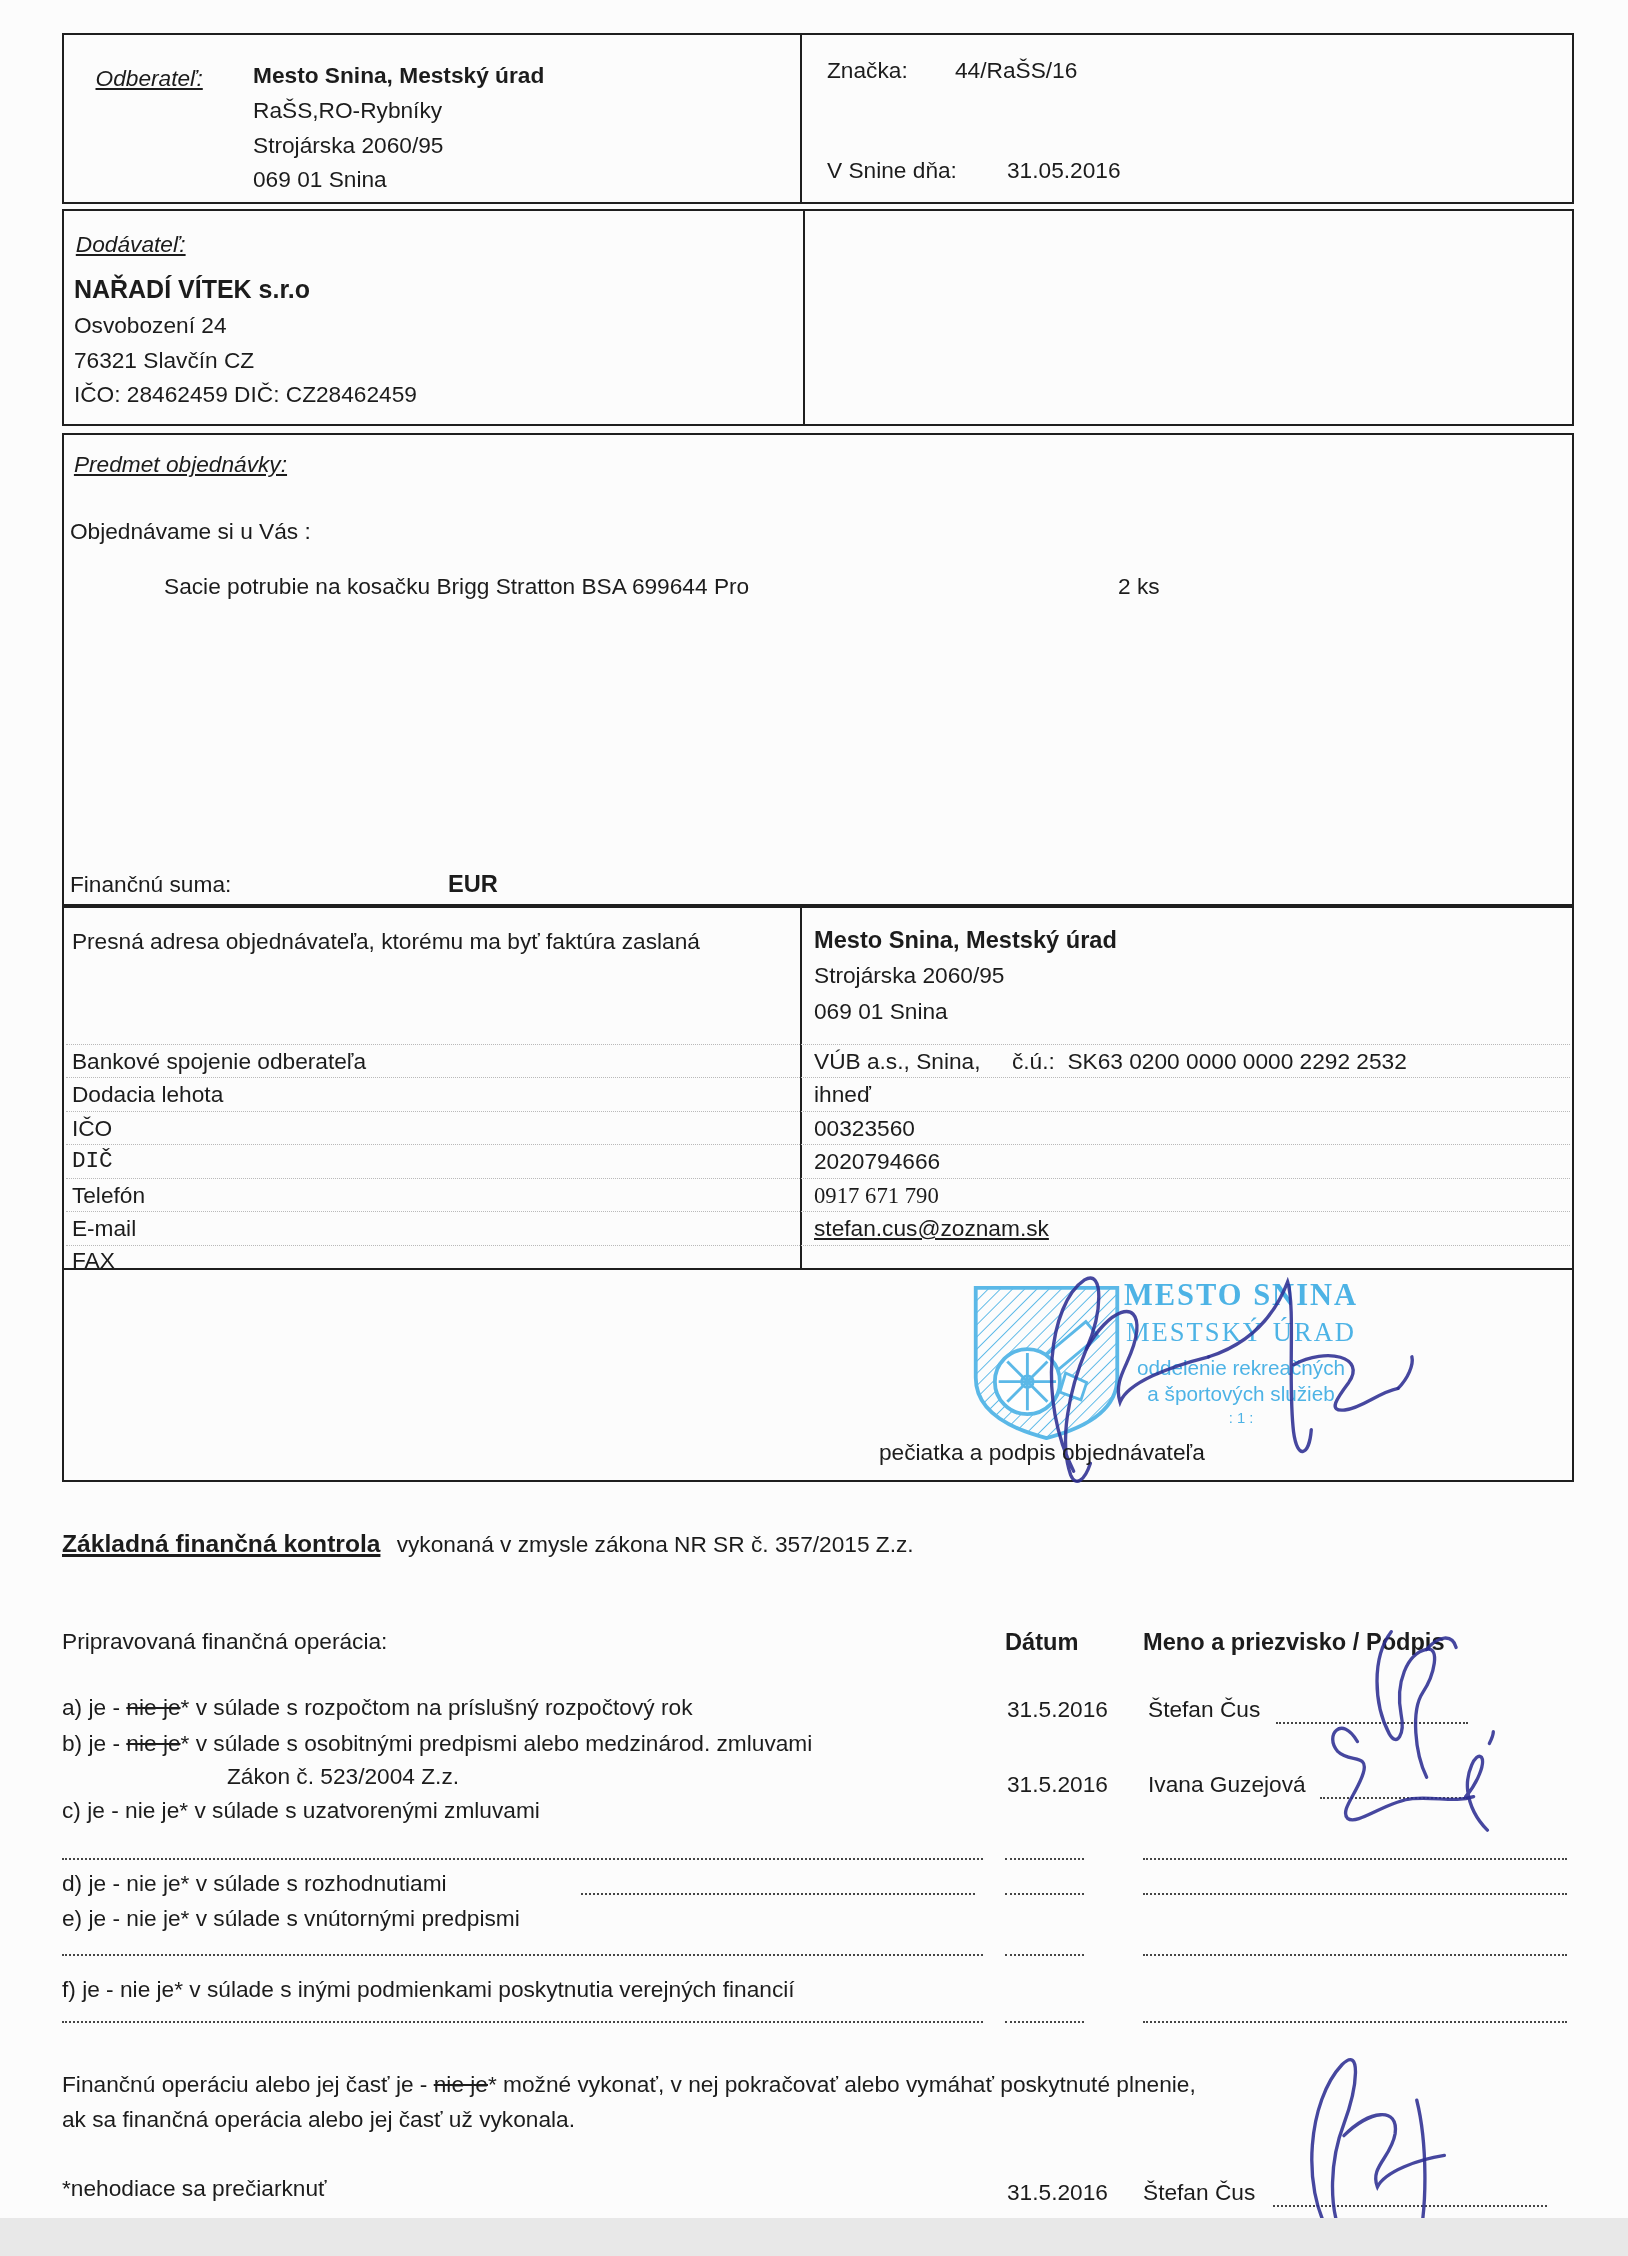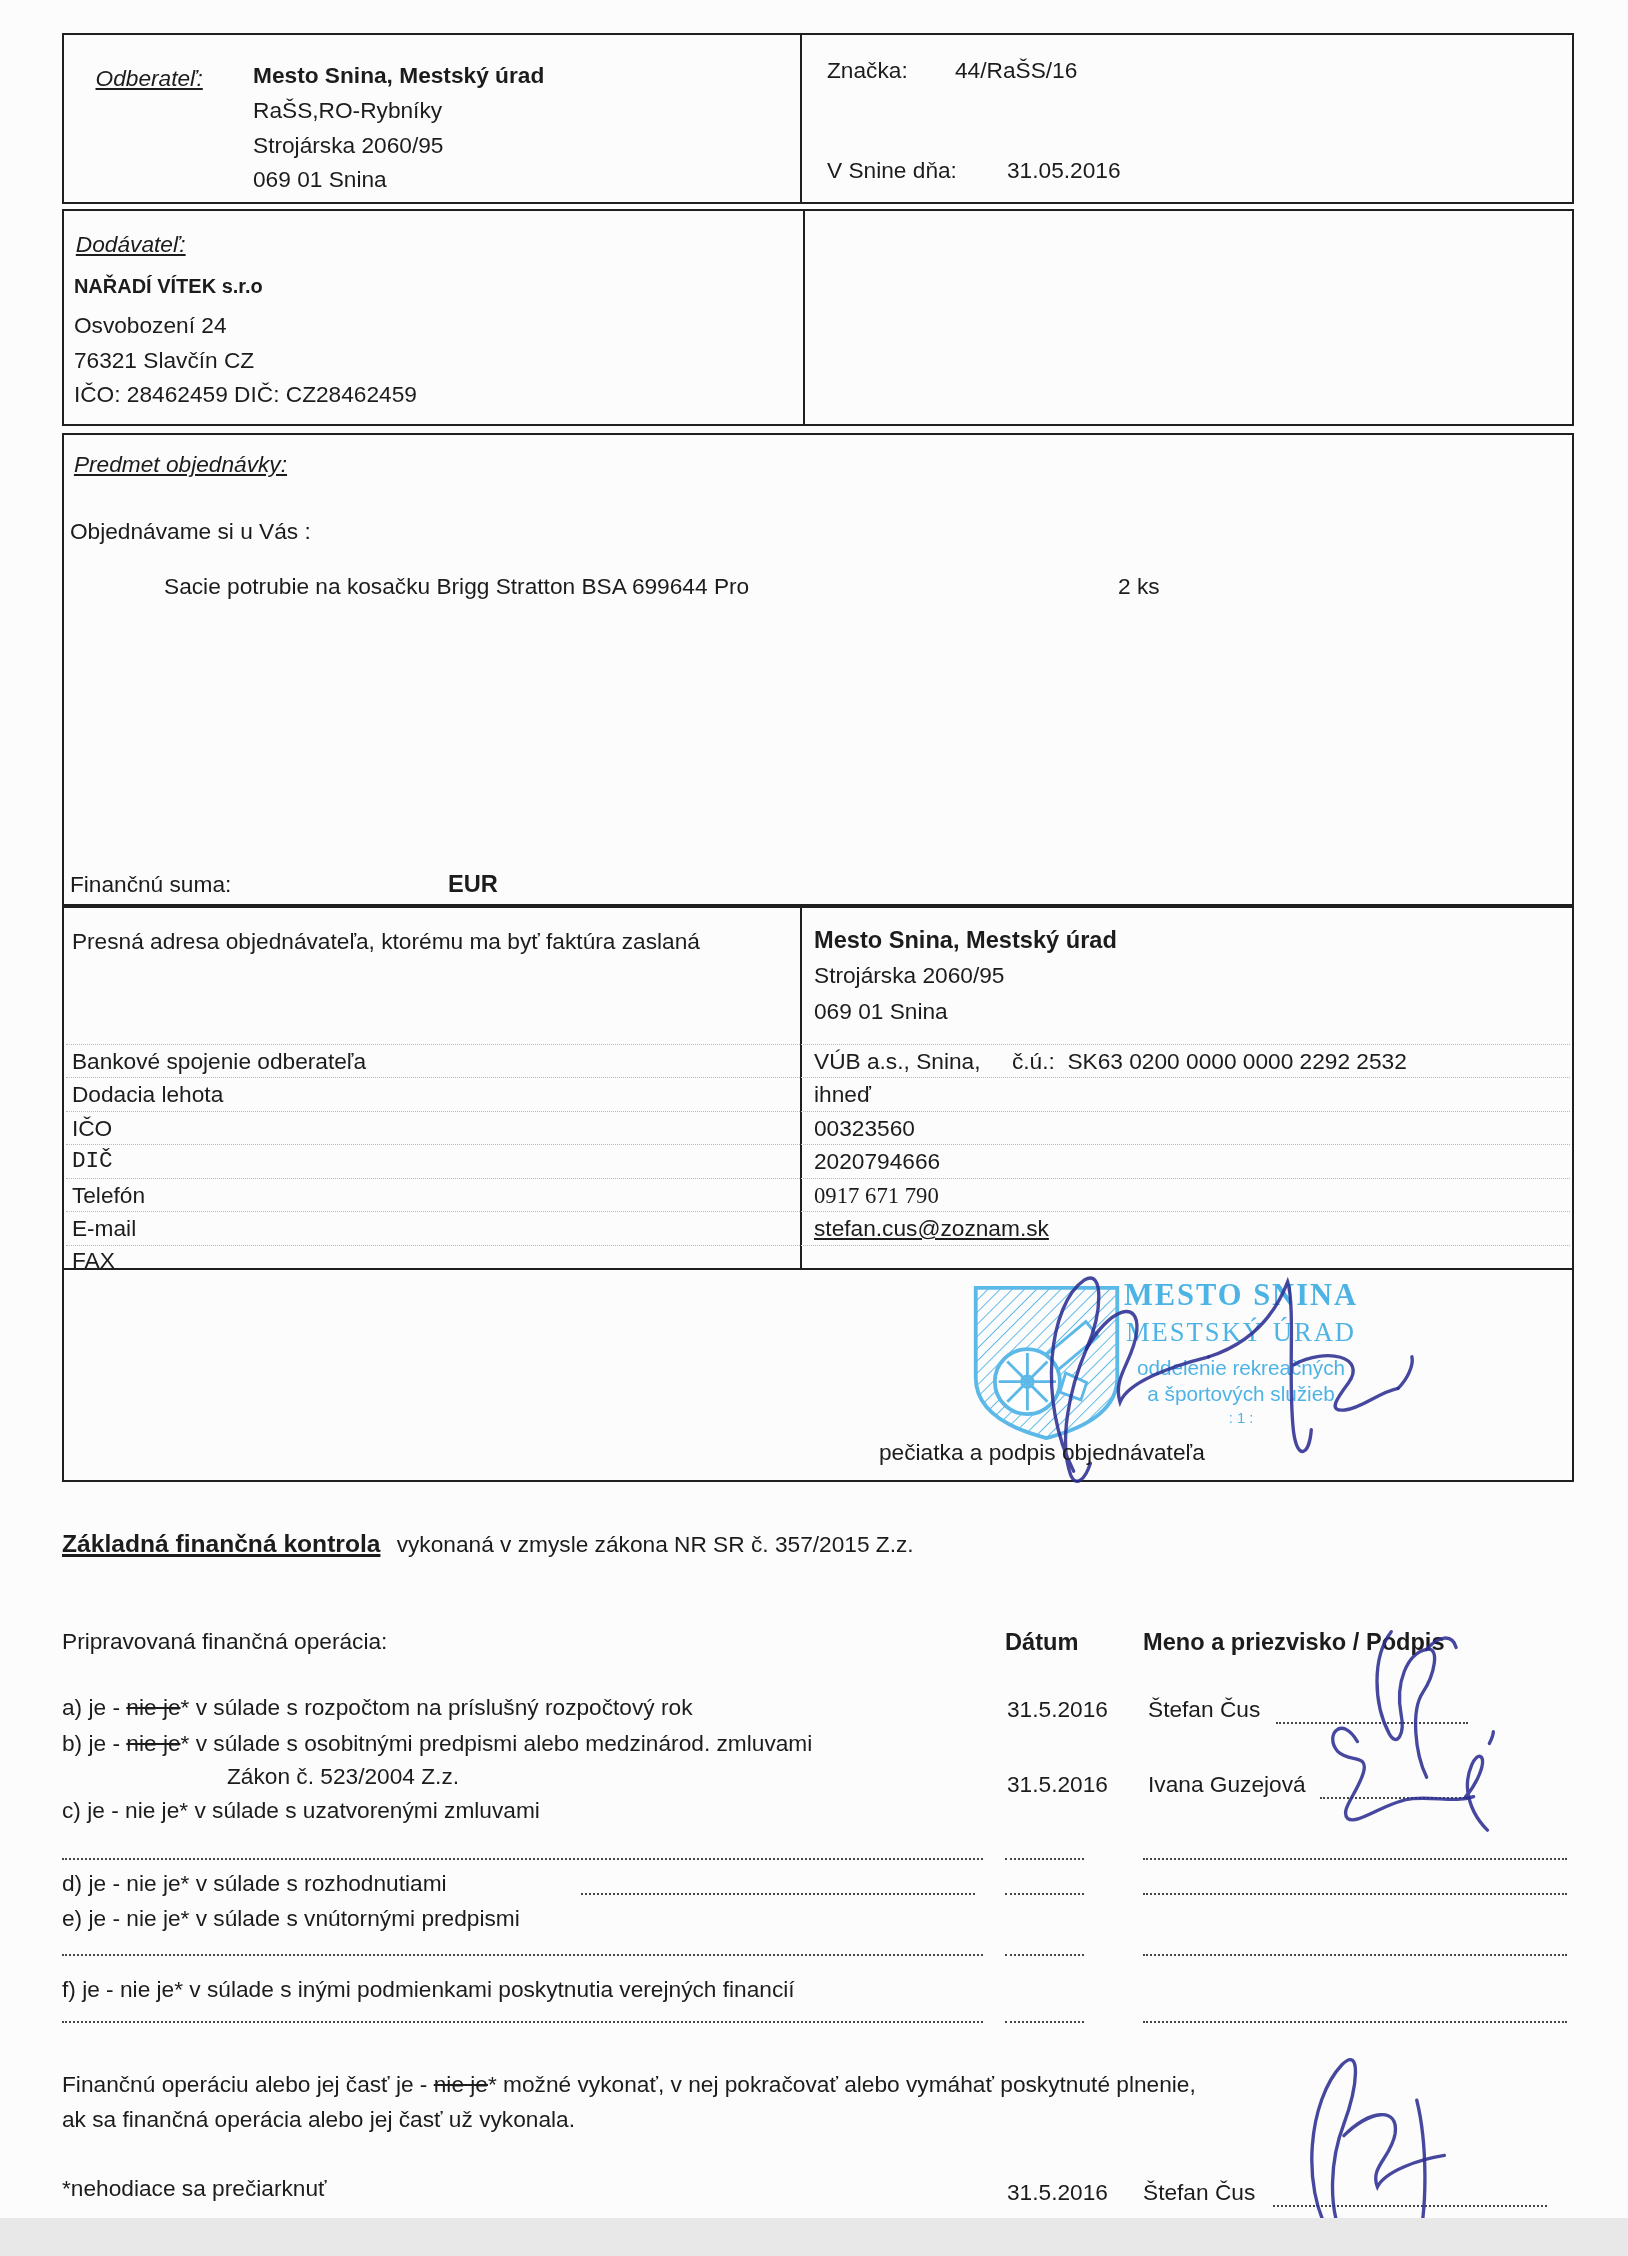--- a/index.html
+++ b/index.html
@@ -38,21 +38,21 @@
     <span class="t" style="left:189px;top:131px;">069 01 Snina</span>
     <span class="t" style="left:763px;top:21.7px;">Značka:</span>
     <span class="t" style="left:891px;top:21.7px;">44/RaŠS/16</span>
     <span class="t" style="left:763px;top:122px;">V Snine dňa:</span>
     <span class="t" style="left:943px;top:122px;">31.05.2016</span>
   </div>
 
   <div class="box" style="left:62px;top:209px;width:1508px;height:213px;">
     <div class="vdiv" style="left:739px;"></div>
     <span class="t lbl" style="left:11.8px;top:19.7px;">Dodávateľ:</span>
-    <span class="t b" style="left:9.9px;top:63px;font-size:20px;">NAŘADÍ VÍTEK  s.r.o</span>
+    <span class="t b" style="left:9.9px;top:63px;font-size:25px;">NAŘADÍ VÍTEK  s.r.o</span>
     <span class="t" style="left:9.9px;top:101px;">Osvobození 24</span>
     <span class="t" style="left:9.9px;top:136px;">76321 Slavčín  CZ</span>
     <span class="t" style="left:9.9px;top:170px;">IČO: 28462459 DIČ: CZ28462459</span>
   </div>
 
   <div class="box" style="left:62px;top:433px;width:1508px;height:471px;">
     <span class="t lbl" style="left:9.9px;top:15.8px;">Predmet objednávky:</span>
     <span class="t" style="left:5.9px;top:83px;">Objednávame si u Vás :</span>
     <span class="t" style="left:100px;top:138px;">Sacie potrubie na kosačku Brigg Stratton BSA 699644 Pro</span>
     <span class="t" style="left:1054px;top:138px;">2 ks</span>

